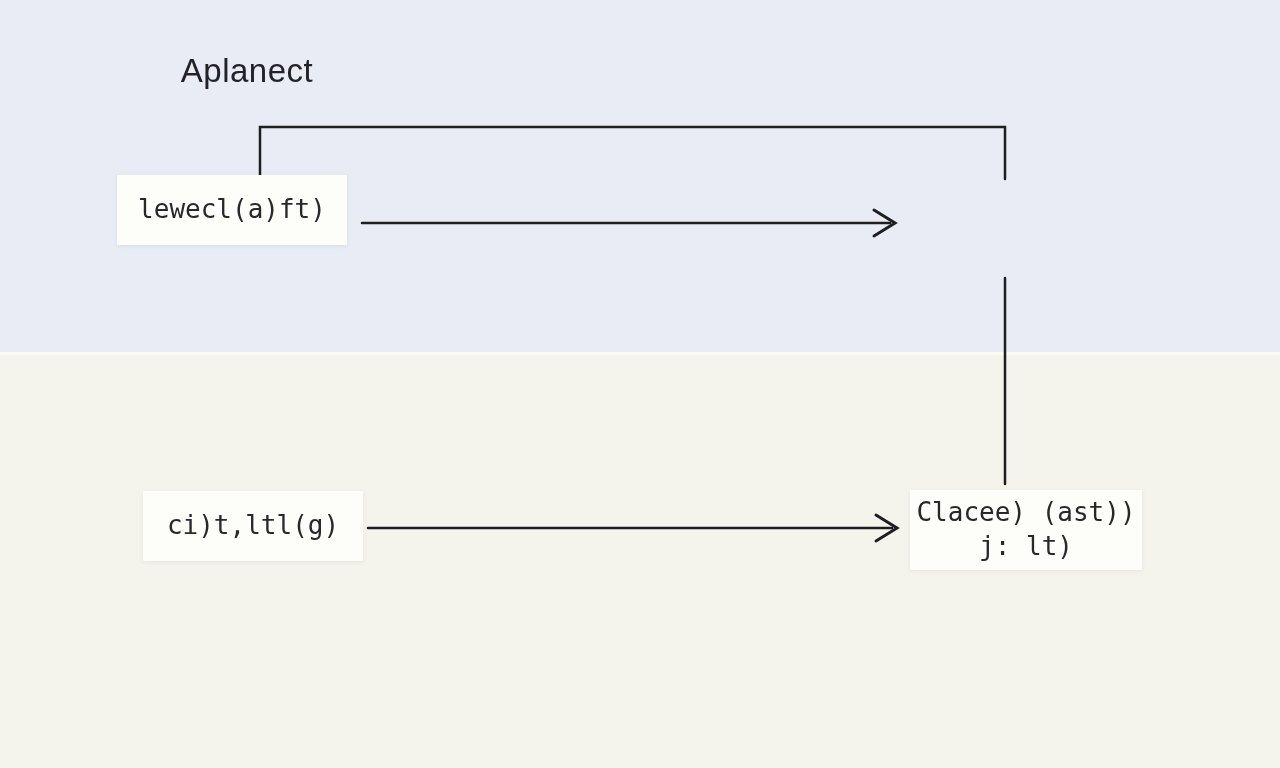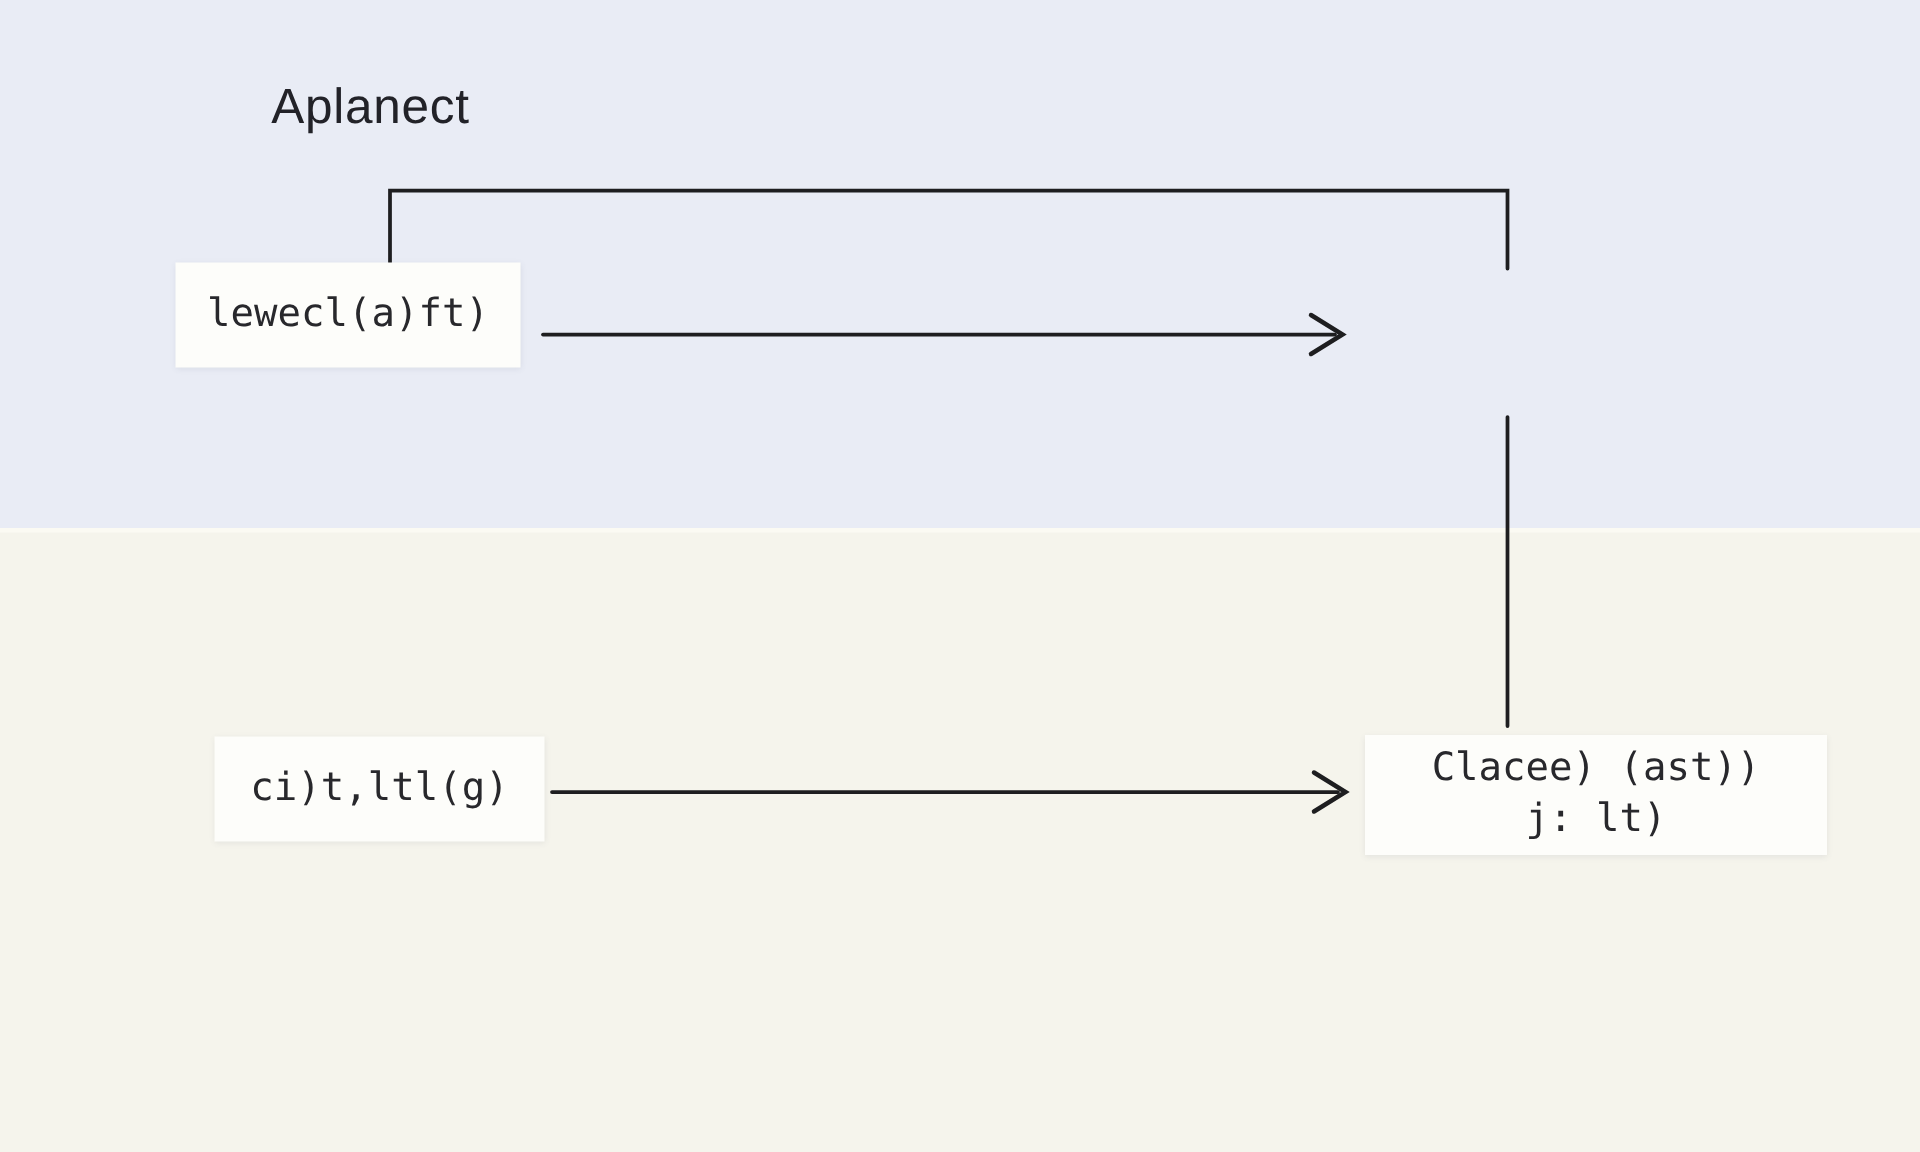--- a/index.html
+++ b/index.html
@@ -68,21 +68,21 @@
     justify-content: center;
     font-family: "DejaVu Sans Mono", monospace;
     font-size: 26px;
     line-height: 1.3;
     color: #28282c;
     white-space: nowrap;
   }
   .node-top-left     { left: 117px; top: 175px; width: 230px; height: 70px; }
   .node-top-right    { left: 910px; top: 180px; width: 262px; height: 83px; }
   .node-bottom-left  { left: 143px; top: 491px; width: 220px; height: 70px; text-align: right; }
-  .node-bottom-right { left: 910px; top: 490px; width: 308px; height: 80px; }
+  .node-bottom-right { left: 910px; top: 490px; width: 232px; height: 80px; }
 </style>
 </head>
 <body>
 
 <div class="canvas">
 
   <div class="bg-top"></div>
   <div class="bg-bottom"></div>
 
   <svg class="connectors" viewBox="0 0 1280 768" xmlns="http://www.w3.org/2000/svg" aria-hidden="true">

